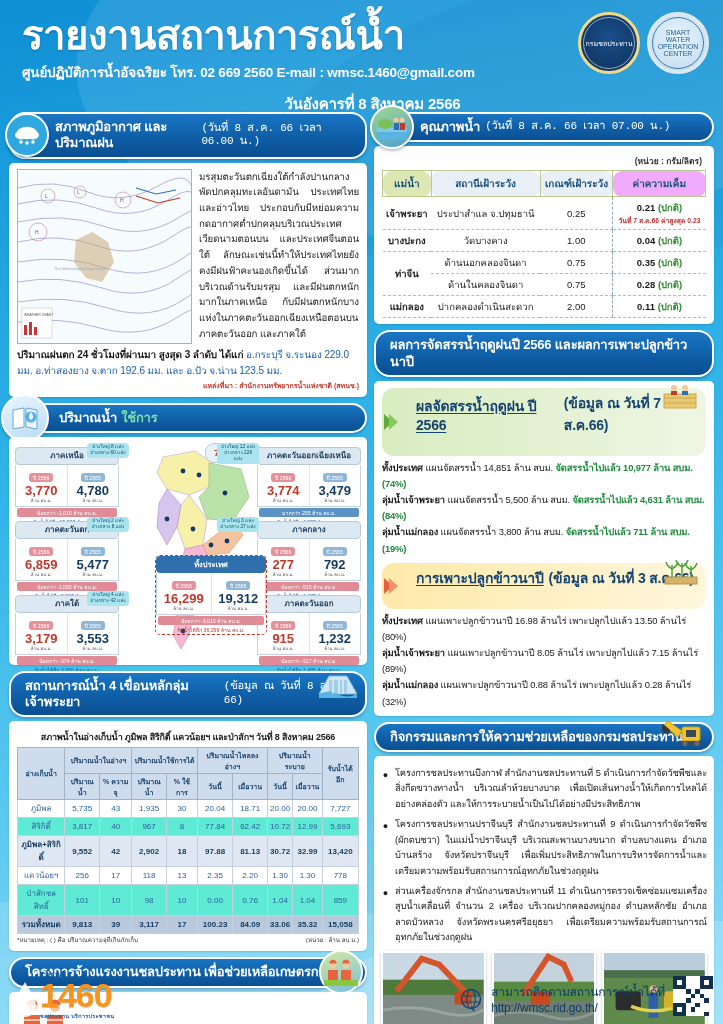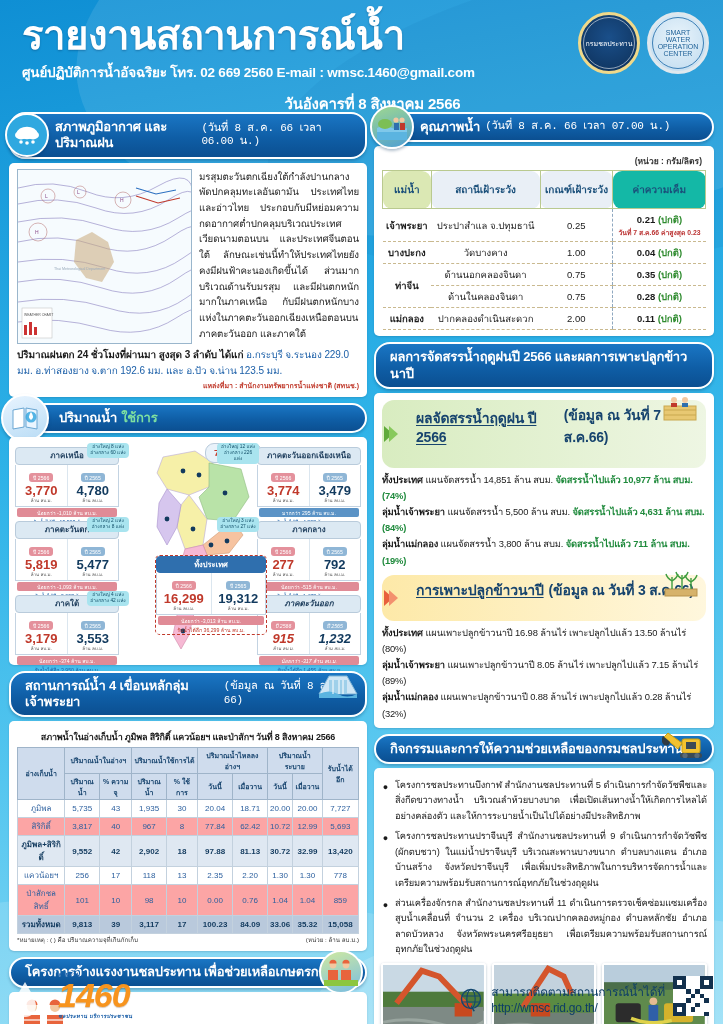--- a/index.html
+++ b/index.html
@@ -82,25 +82,25 @@
   .wx-text { font-size: 9.7px; color: #1b1b1b; line-height: 1.62; text-align: justify; letter-spacing: -0.1px; }
   .wx-foot { font-size: 10px; line-height: 1.6; margin-top: 3px; color: #1b1b1b; font-weight: bold; letter-spacing:-0.1px;}
   .wx-foot .blu { color: #1b5fa8; font-weight: normal; }
   .wx-src { font-size: 7px; color: #c0392b; text-align: right; font-weight: bold; margin-top: 1px; }
 
   
   .unit-note { font-size: 8.5px; color: #333; text-align: right; margin: 2px 4px 2px 0; font-weight: bold; }
   table.wq { width: 100%; border-collapse: collapse; font-size: 9.3px; }
   table.wq th {
     border: 1px solid #b9c98f; border-radius: 9px;
-    padding: 11px 2px; font-size: 10px; color: #1a4f7a; font-weight: bold;
+    padding: 5px 2px; font-size: 10px; color: #1a4f7a; font-weight: bold;
   }
   table.wq th.c1 { background: #dbe8b4; }
   table.wq th.c2, table.wq th.c3 { background: #e9eff6; }
-  table.wq th.c4 { background: #14b8a6; }
+  table.wq th.c4 { background: #f0abfc; }
   table.wq td {
     border-bottom: 1px dashed #c9b98f; padding: 3px 2px; text-align: center;
     color: #1a1a1a; font-size: 9.5px;
   }
   table.wq td.riv { font-weight: bold; }
   table.wq td.val { font-weight: bold; }
   table.wq td.val .ok { color: #2e8b2e; font-weight: bold; }
   table.wq td.val .note { display:block; font-size: 6.8px; color:#b33; font-weight:bold; }
   .vline { border-left: 1px dashed #8fa8c0; }
 
@@ -149,21 +149,21 @@
   .thmap { position:absolute; left:128px; top:12px; width:120px; height:208px; }
   .ctr-card { position:absolute; border:1.6px dashed #c0392b; border-radius:5px; padding:0; width:112px; }
   .ctr-card .rt { background:#2f6fae; color:#fff; border-color:#2f6fae; font-size:7.5px; }
 
   
   .dt-title { text-align:center; font-size:9px; font-weight:bold; color:#1a1a1a; margin:3px 0 3px; letter-spacing:-0.2px;}
   table.dam { width:100%; border-collapse: collapse; font-size:7.6px; }
   table.dam th { background:#cfdced; border:1px solid #9fb4c9; color:#17446e; font-weight:bold; padding:1.5px 1px; font-size:7px; text-align:center; }
   table.dam td { border:1px solid #c3d1de; padding:2px 1px; text-align:center; color:#2b5f9e; font-size:8px; }
   table.dam td.nm { color:#2b5f9e; }
-  table.dam tr.alt td { background:#fca5a5; }
+  table.dam tr.alt td { background:#5eead4; }
   table.dam tr.bold td { font-weight:bold; color:#123a5e; background:#dfe8f2; }
   table.dam tr.total td { font-weight:bold; color:#123a5e; background:#b9c9dc; }
   .dt-note { display:flex; justify-content:space-between; font-size:6.2px; color:#333; margin-top:1px; }
 
   
   .wk-body { font-size:10px; line-height:1.62; color:#1a1a1a; text-align:center; letter-spacing:-0.15px;}
   .wk-row { display:flex; align-items:flex-start; gap:4px; }
   .workers { font-size:26px; line-height:1; flex:none; }
 
   
@@ -381,21 +381,21 @@
           </div>
         </div>
         <div class="tag" style="right:108px; top:6px; width:42px;">อ่างใหญ่ 12 แห่ง
 อ่างกลาง 226 แห่ง</div>
 
         <div class="rcard" style="left:6px; top:84px;">
           <div class="rt">ภาคตะวันตก</div>
           <div class="rbody">
             <div class="cell">
               <span class="yr a">ปี 2566</span>
-              <div class="big red">5,819</div>
+              <div class="big red">6,859</div>
               <div class="u">ล้าน ลบ.ม.</div>
             </div>
             <div class="cell">
               <span class="yr b">ปี 2565</span>
               <div class="big dk">5,477</div>
               <div class="u">ล้าน ลบ.ม.</div>
             </div>
           </div>
           <div class="barr">
             <span>น้อยกว่า</span>
@@ -460,21 +460,21 @@
           </div>
           <div class="foot">
             <span>รับน้ำได้อีก</span>
             <span>3,950</span>
             <span>ล้าน ลบ.ม.</span>
           </div>
         </div>
         <div class="tag" style="left:78px; top:154px; width:42px;">อ่างใหญ่ 4 แห่ง
 อ่างกลาง 42 แห่ง</div>
 
-        <div class="rcard" style="right:6px; top:158px;font-style:italic;">
+        <div class="rcard" style="right:6px; top:158px;">
           <div class="rt">ภาคตะวันออก</div>
           <div class="rbody">
             <div class="cell">
               <span class="yr a">ปี 2566</span>
               <div class="big red">915</div>
               <div class="u">ล้าน ลบ.ม.</div>
             </div>
             <div class="cell">
               <span class="yr b">ปี 2565</span>
               <div class="big dk">1,232</div>
@@ -949,21 +949,21 @@
             </svg>
           </div>
         </div>
       </div>
 
     </div>
   </div>
 
   <div class="footer">
     <div class="f-1460">
-      <div style="display:flex; align-items:flex-end; gap:20px;font-style:italic;">
+      <div style="display:flex; align-items:flex-end; gap:2px;">
         <svg width="26" height="40" viewBox="0 0 26 40">
           <path d="M13 2 C6 14 2 20 2 26 a11 11 0 0 0 22 0 c0 -6 -4 -12 -11 -24z" fill="#ffffff" opacity="0.85"></path>
         </svg>
         <div>
           <div class="f-small" style="text-align:left;">สายด่วน</div>
           <div class="num1460">1460</div>
           <div class="f-small">ชลประทาน บริการประชาชน</div>
         </div>
       </div>
     </div>

